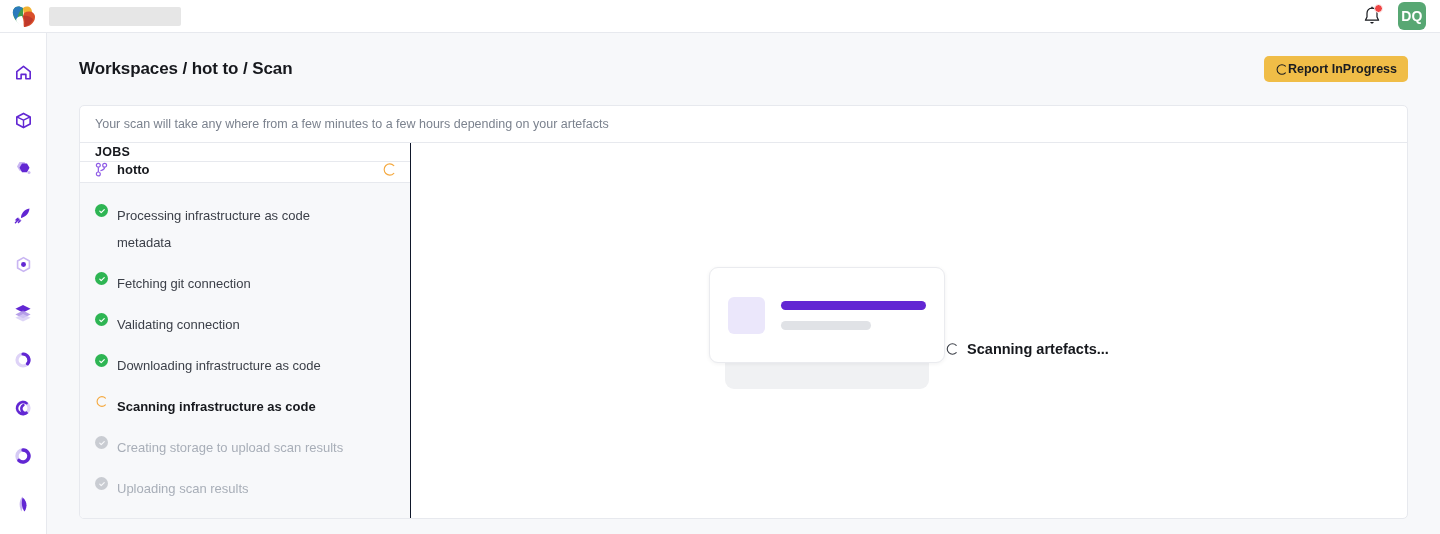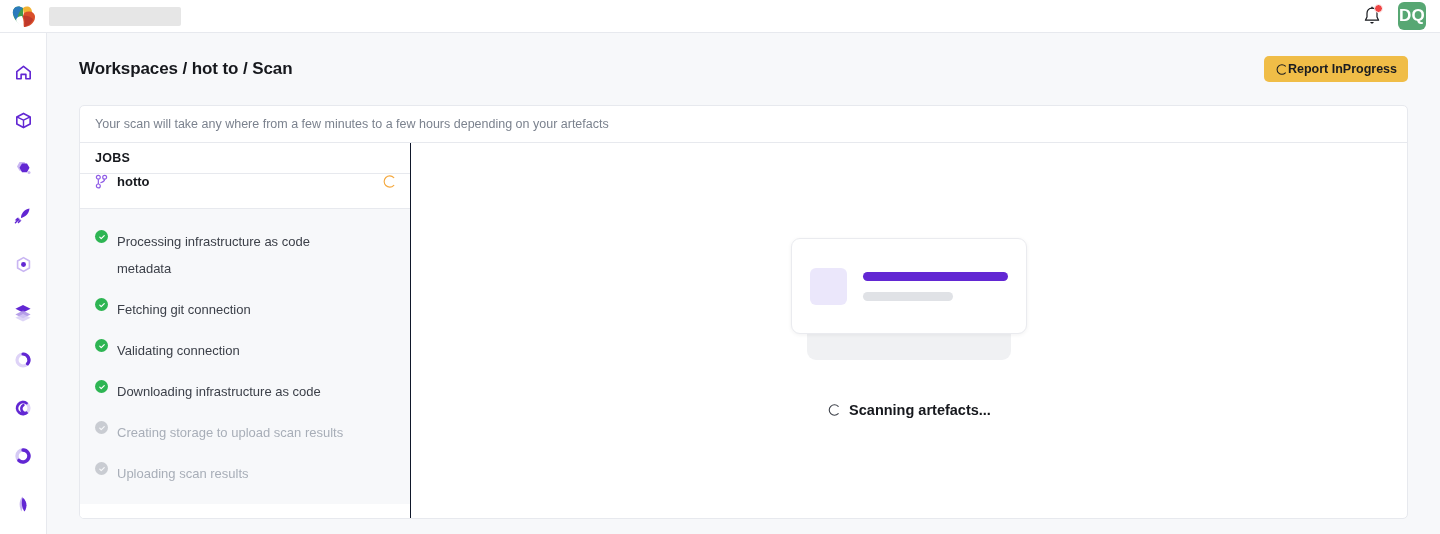--- a/index.html
+++ b/index.html
@@ -29,21 +29,21 @@
   }
   .bell { position: relative; width: 20px; height: 22px; cursor: pointer; }
   .bell-dot {
     position: absolute; right: -1px; top: -1px;
     width: 9px; height: 9px; border-radius: 50%;
     background: #ef4444; border: 1.5px solid #fff;
   }
   .avatar {
     width: 28px; height: 28px; border-radius: 6px;
     background: #57a773; color: #fff;
-    font-size: 17px; font-weight: bold; letter-spacing: .3px;
+    font-size: 14px; font-weight: bold; letter-spacing: .3px;
     display: flex; align-items: center; justify-content: center;
     cursor: pointer;
   }
 
   
   .rail {
     position: absolute; top: 33px; left: 0;
     width: 47px; height: 501px;
     background: #ffffff;
     border-right: 1px solid #e7e9ee;
@@ -144,21 +144,21 @@
     width: 13px; height: 13px; border-radius: 50%;
     background: #2eb553;
     display: flex; align-items: center; justify-content: center;
   }
   .check.grey { background: #c9ccd2; }
   .jobs-rest { flex: 1; background: #fff; }
 
   
   .preview {
     flex: 1;
-    display: flex; flex-direction: column;
+    display: flex; flex-direction: row;
     align-items: center; justify-content: center;
     padding-bottom: 6px;
   }
   .skeleton-stack { position: relative; width: 236px; height: 122px; }
   .skeleton-back {
     position: absolute; left: 16px; top: 20px;
     width: 204px; height: 102px;
     background: #f0f1f3; border-radius: 9px;
   }
   .skeleton-front {
@@ -353,20 +353,28 @@
             <span class="step-ico">
               <span class="check">
                 <svg width="8" height="8" viewBox="0 0 10 10">
                     <path d="M2.2 5.2 L4 7 L7.8 3.2" fill="none" stroke="#fff" stroke-width="1.5" stroke-linecap="round" stroke-linejoin="round"></path>
                   </svg>
               </span>
             </span>
             <span class="step-txt">Downloading infrastructure as code</span>
           </div>
 
+          <div class="step active">
+            <span class="step-ico">
+              <svg width="13" height="13" viewBox="0 0 14 14">
+                  <path d="M11.2 3.4 A5.2 5.2 0 1 0 11.2 10.6" fill="none" stroke="#f5a93f" stroke-width="1.2" stroke-linecap="round"></path>
+                </svg>
+            </span>
+            <span class="step-txt">Scanning infrastructure as code</span>
+          </div>
 
           <div class="step pending">
             <span class="step-ico">
               <span class="check grey">
                 <svg width="8" height="8" viewBox="0 0 10 10">
                     <path d="M2.2 5.2 L4 7 L7.8 3.2" fill="none" stroke="#f7f8fa" stroke-width="1.5" stroke-linecap="round" stroke-linejoin="round"></path>
                   </svg>
               </span>
             </span>
             <span class="step-txt">Creating storage to upload scan results</span>

